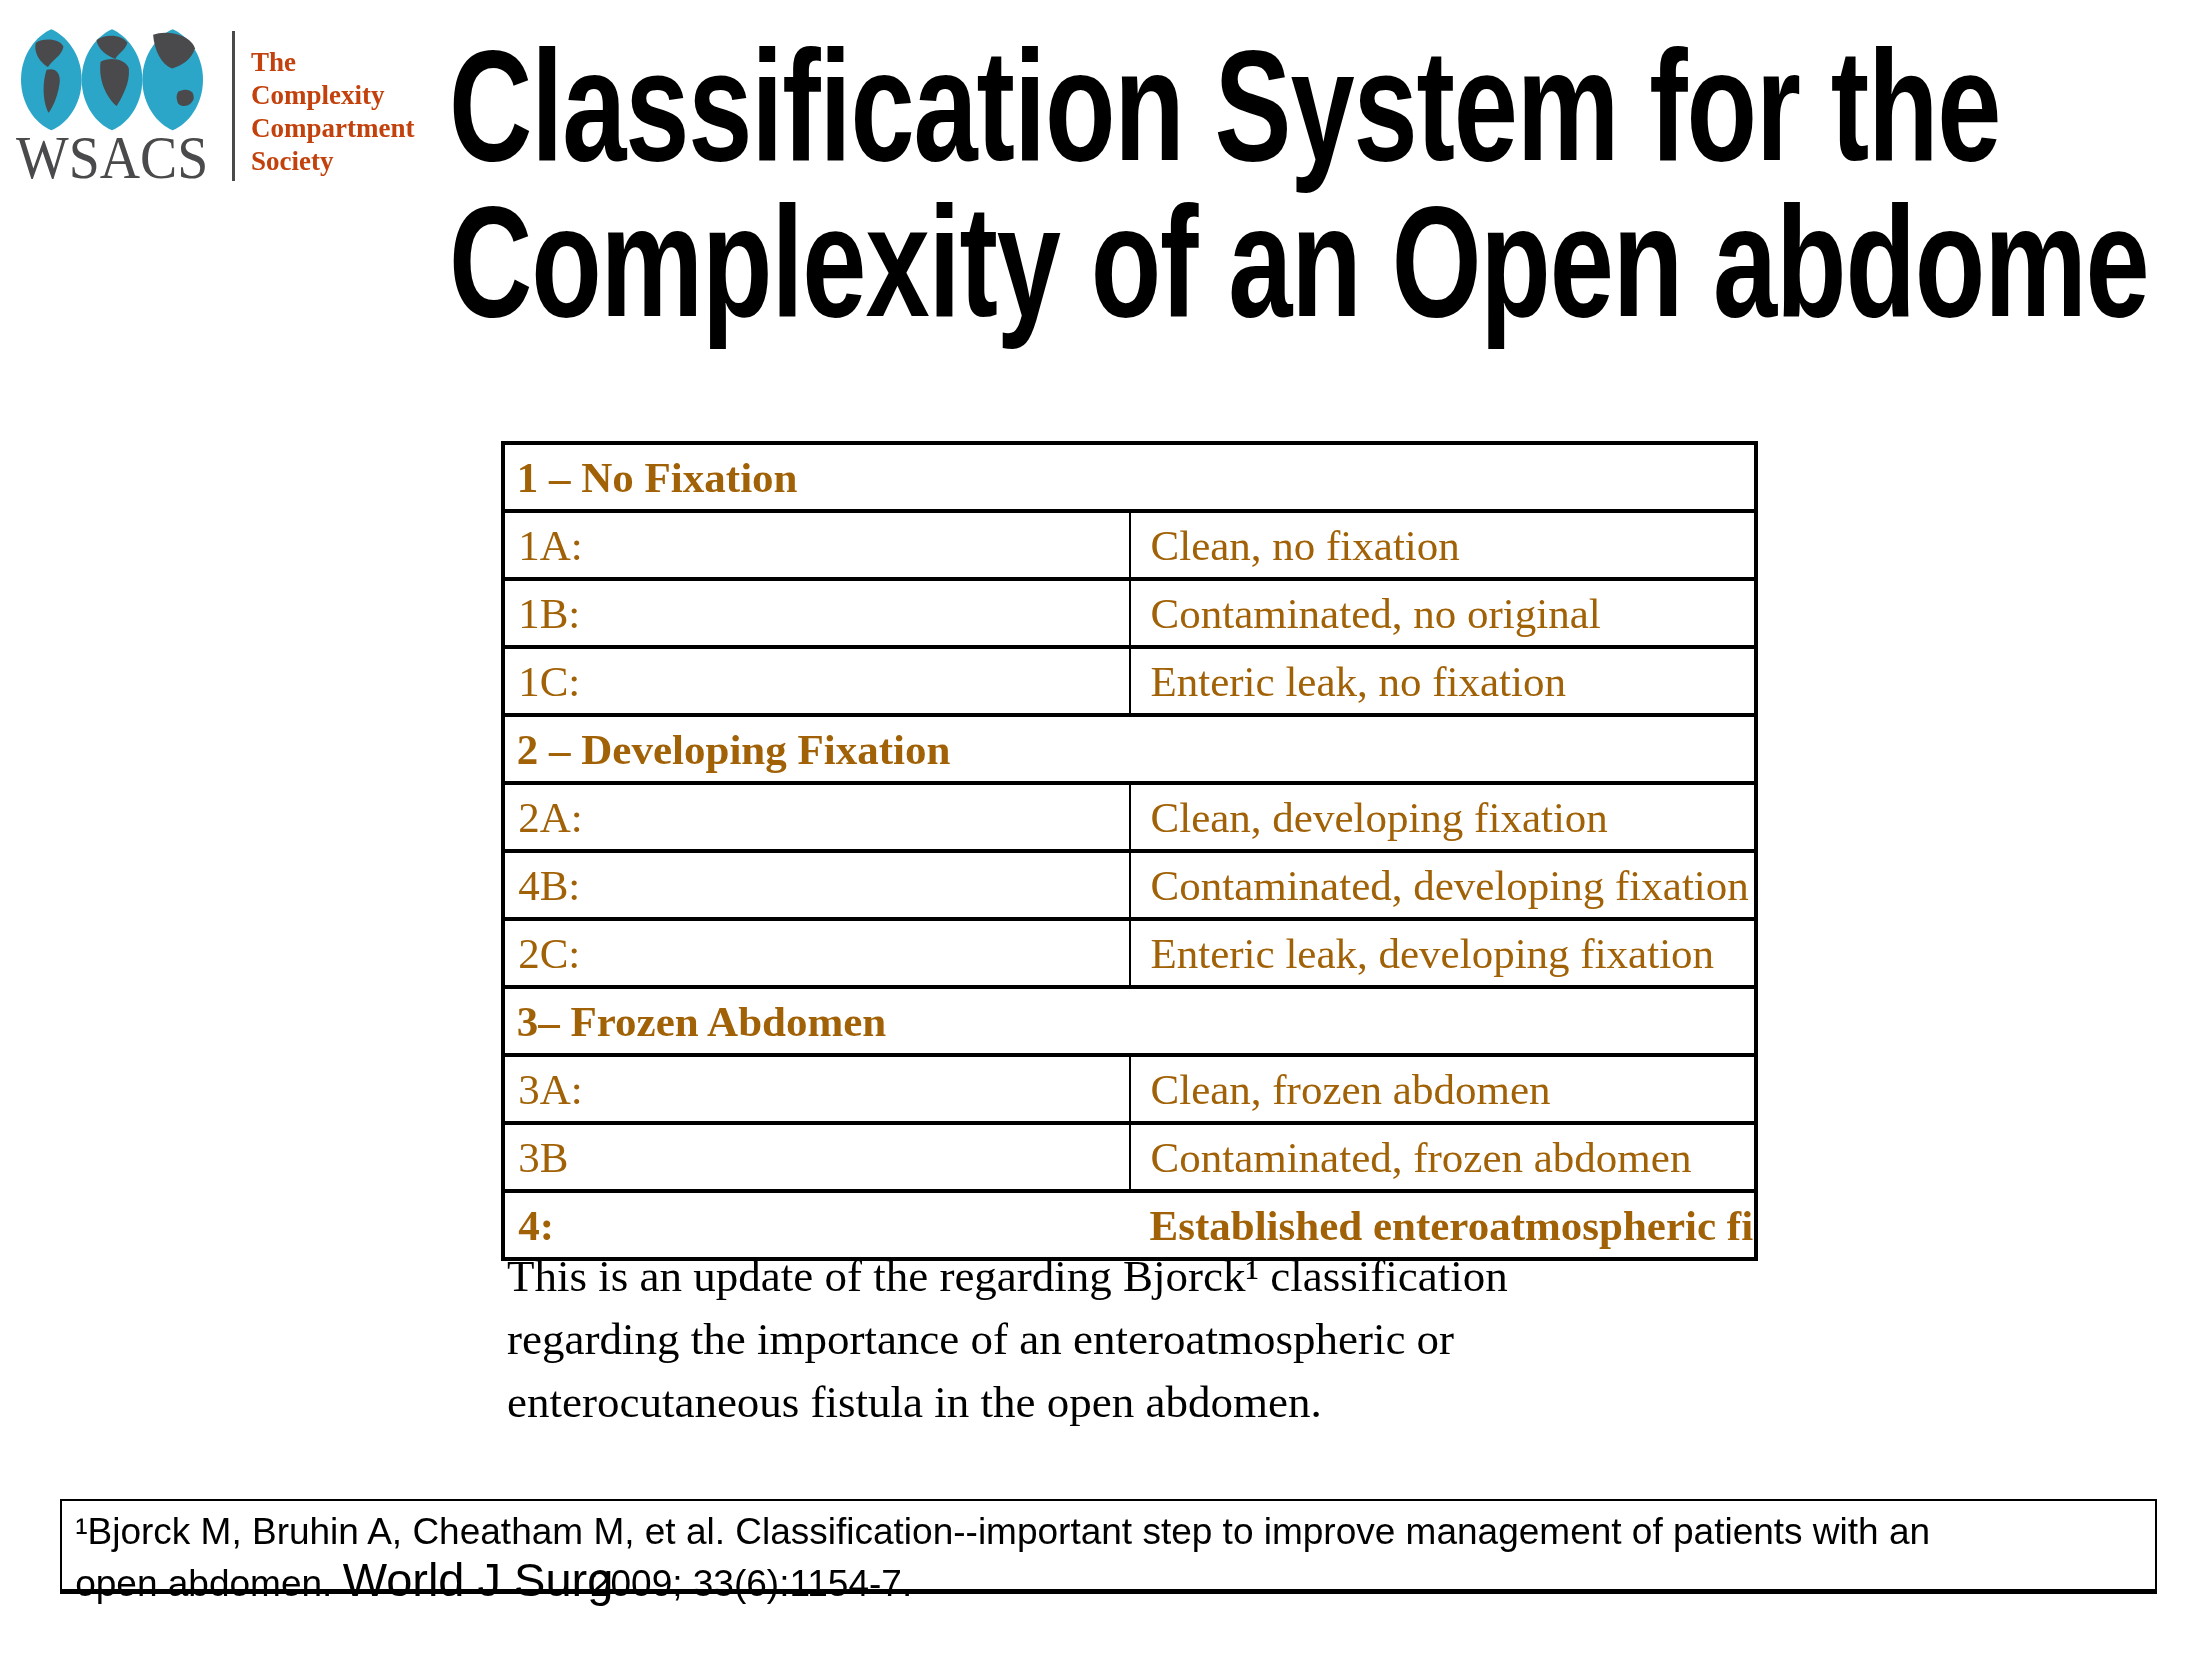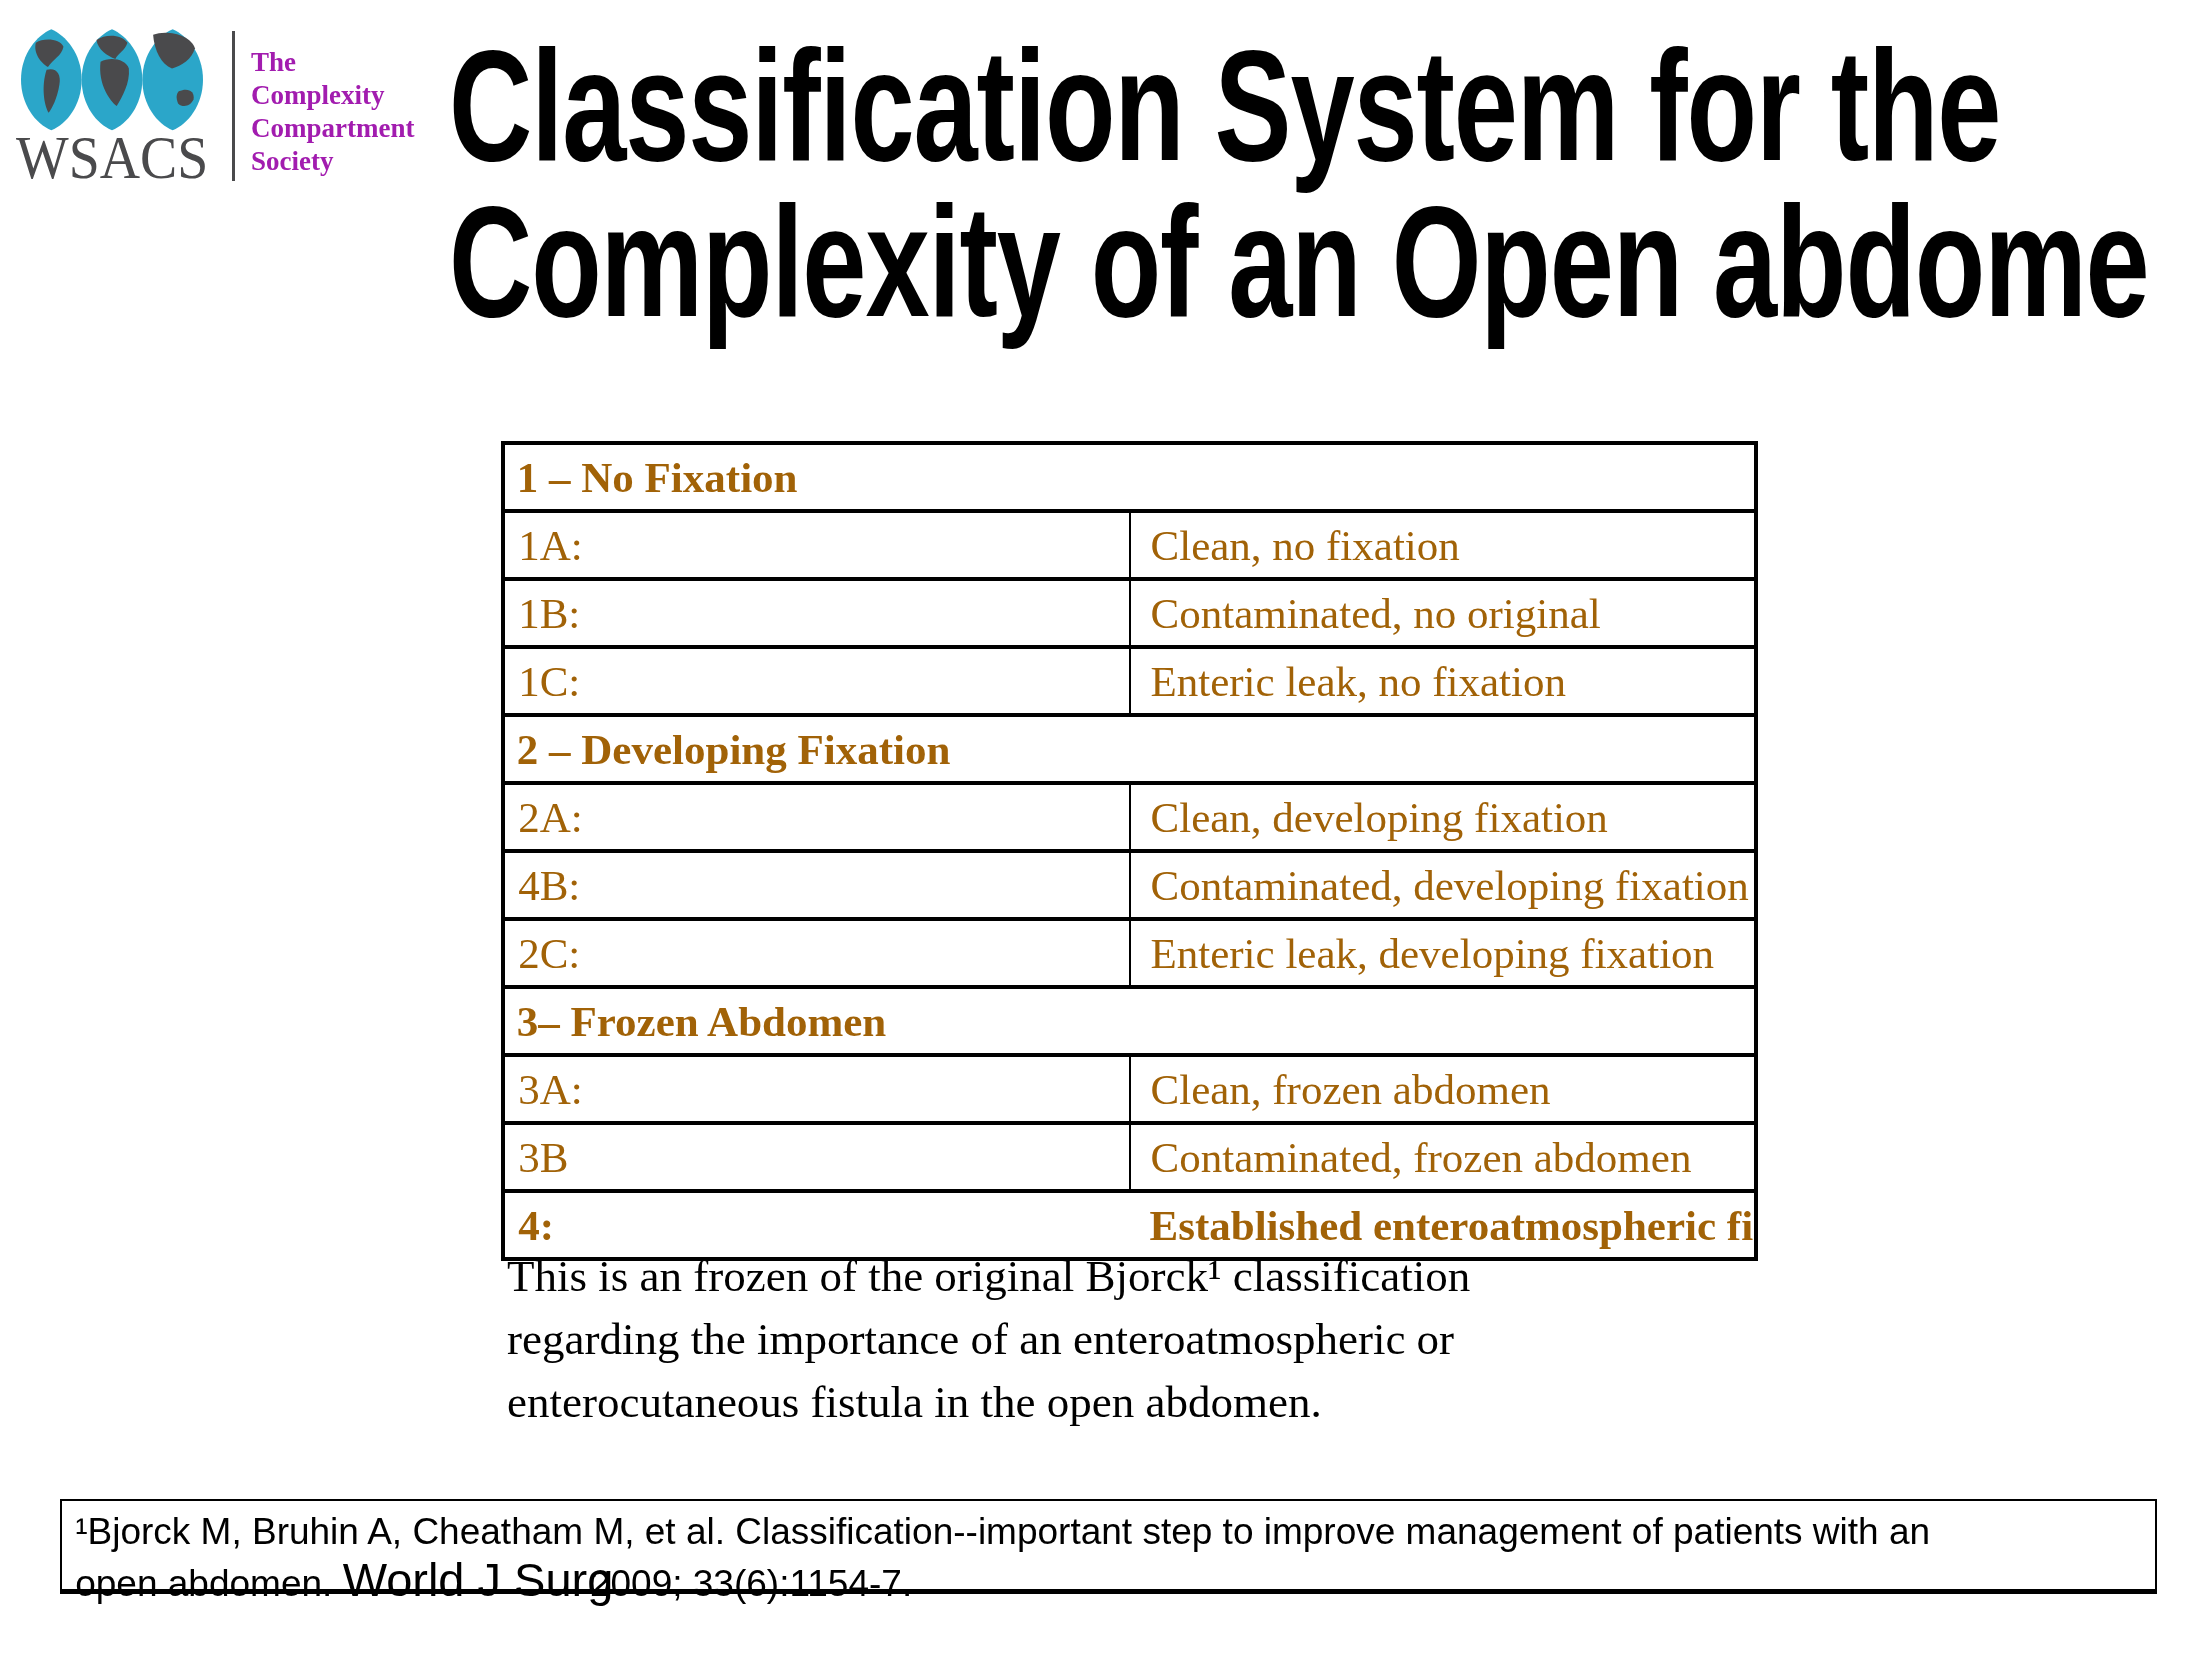--- a/index.html
+++ b/index.html
@@ -11,21 +11,21 @@
   .logo-globe{position:absolute;left:20.6px;top:28px;width:182px;height:103px;}
   .logo-acronym{
     position:absolute;left:16px;top:126px;width:220px;
     font-family:"Liberation Serif",serif;font-size:62px;line-height:62px;
     color:#4a4a4c;transform:scaleX(.90);transform-origin:0 0;white-space:nowrap;
   }
   .logo-divider{position:absolute;left:232px;top:31px;width:2.9px;height:150px;background:#4a4a4c;}
   .logo-society{
     position:absolute;left:251px;top:46px;
     font-family:"Liberation Serif",serif;font-weight:bold;font-size:27px;line-height:33px;
-    color:#a21caf;white-space:nowrap;
+    color:#c2410c;white-space:nowrap;
   }
   
   .slide-title{
     position:absolute;left:449px;top:27px;margin:0;
     font-size:158px;line-height:156px;font-weight:bold;letter-spacing:-1.5px;
     transform:scaleX(.73);transform-origin:0 0;white-space:nowrap;
   }
   
   table.classification{
     position:absolute;left:501px;top:441px;width:1257px;
@@ -132,21 +132,21 @@
       <td class="desc-cell">Contaminated, frozen abdomen</td>
     </tr>
     <tr class="row-4">
       <td class="code-cell">4:</td>
       <td class="desc-cell">Established enteroatmospheric fistula</td>
     </tr>
   </tbody>
 </table>
 
 <div class="update-note">
-  <div>This is an frozen of the original Bjorck¹ classification</div>
+  <div>This is an update of the regarding Bjorck¹ classification</div>
   <div>regarding the importance of an enteroatmospheric or</div>
   <div>enterocutaneous fistula in the open abdomen.</div>
 </div>
 
 <div class="citation-footnote">
   <div>¹Bjorck M, Bruhin A, Cheatham M, et al. Classification--important step to improve management of patients with an</div>
   <div><span>open abdomen. </span><span class="journal-name">World J Surg</span><span class="cite-rest">2009; 33(6):1154-7.</span></div>
 </div>
 
 

